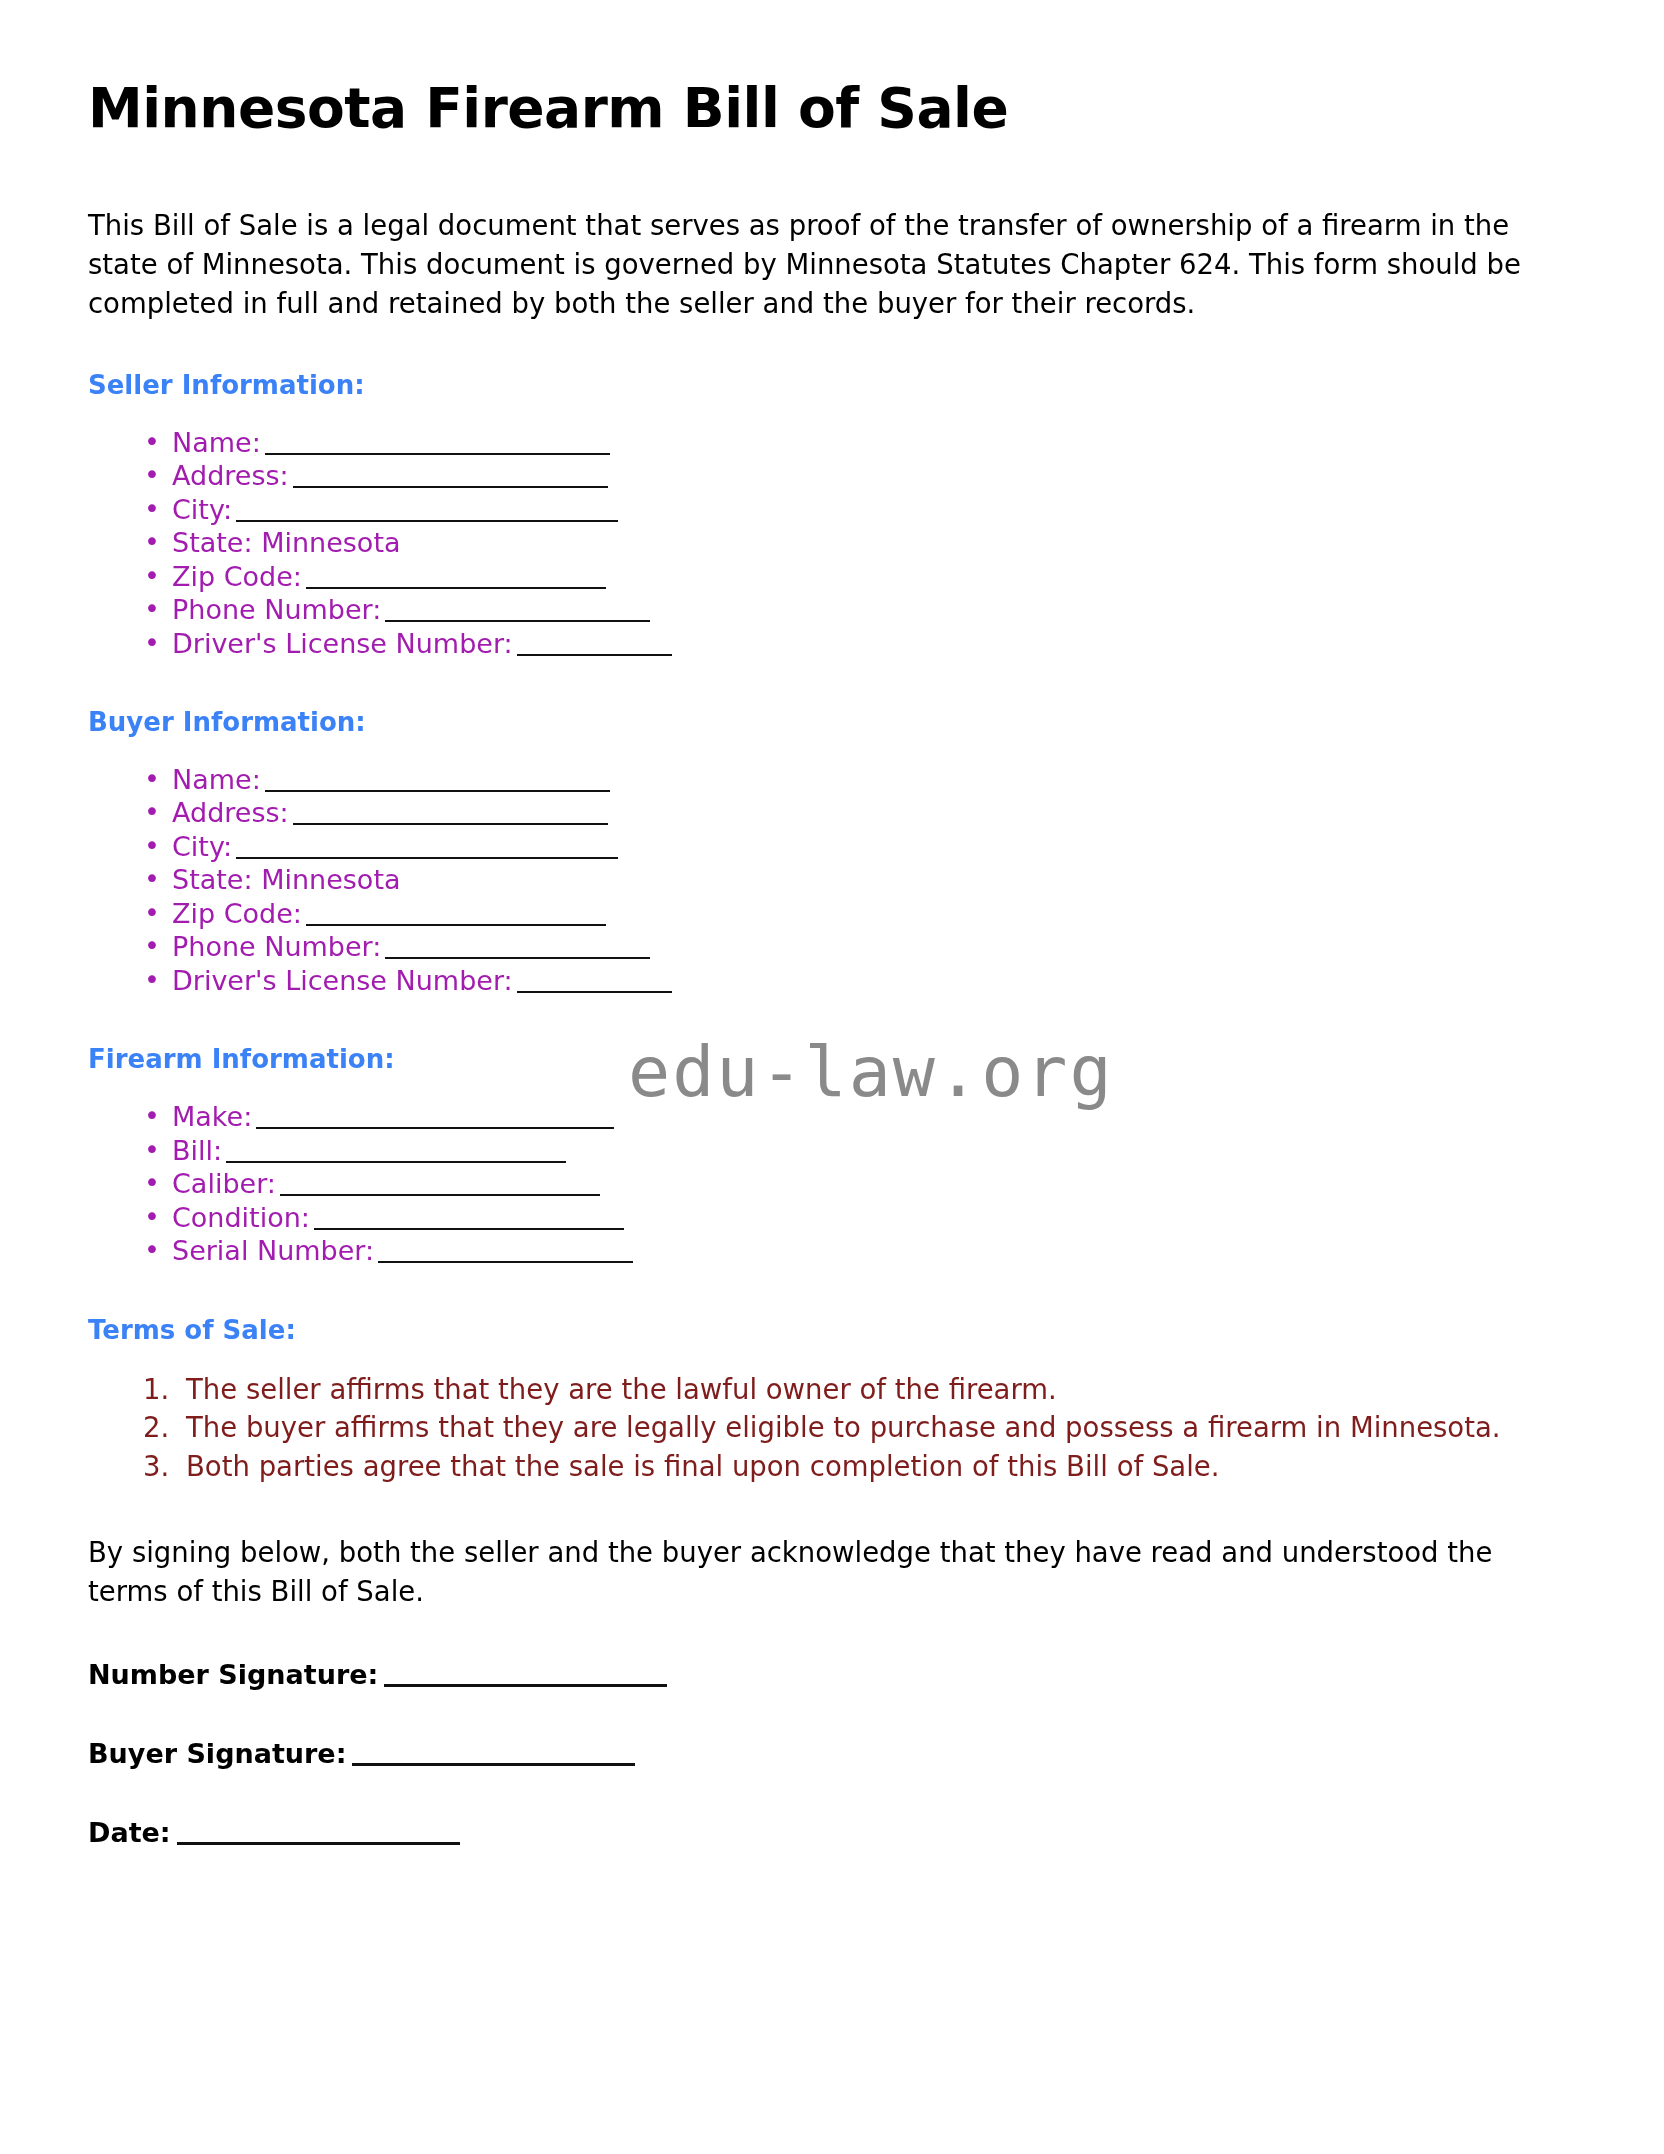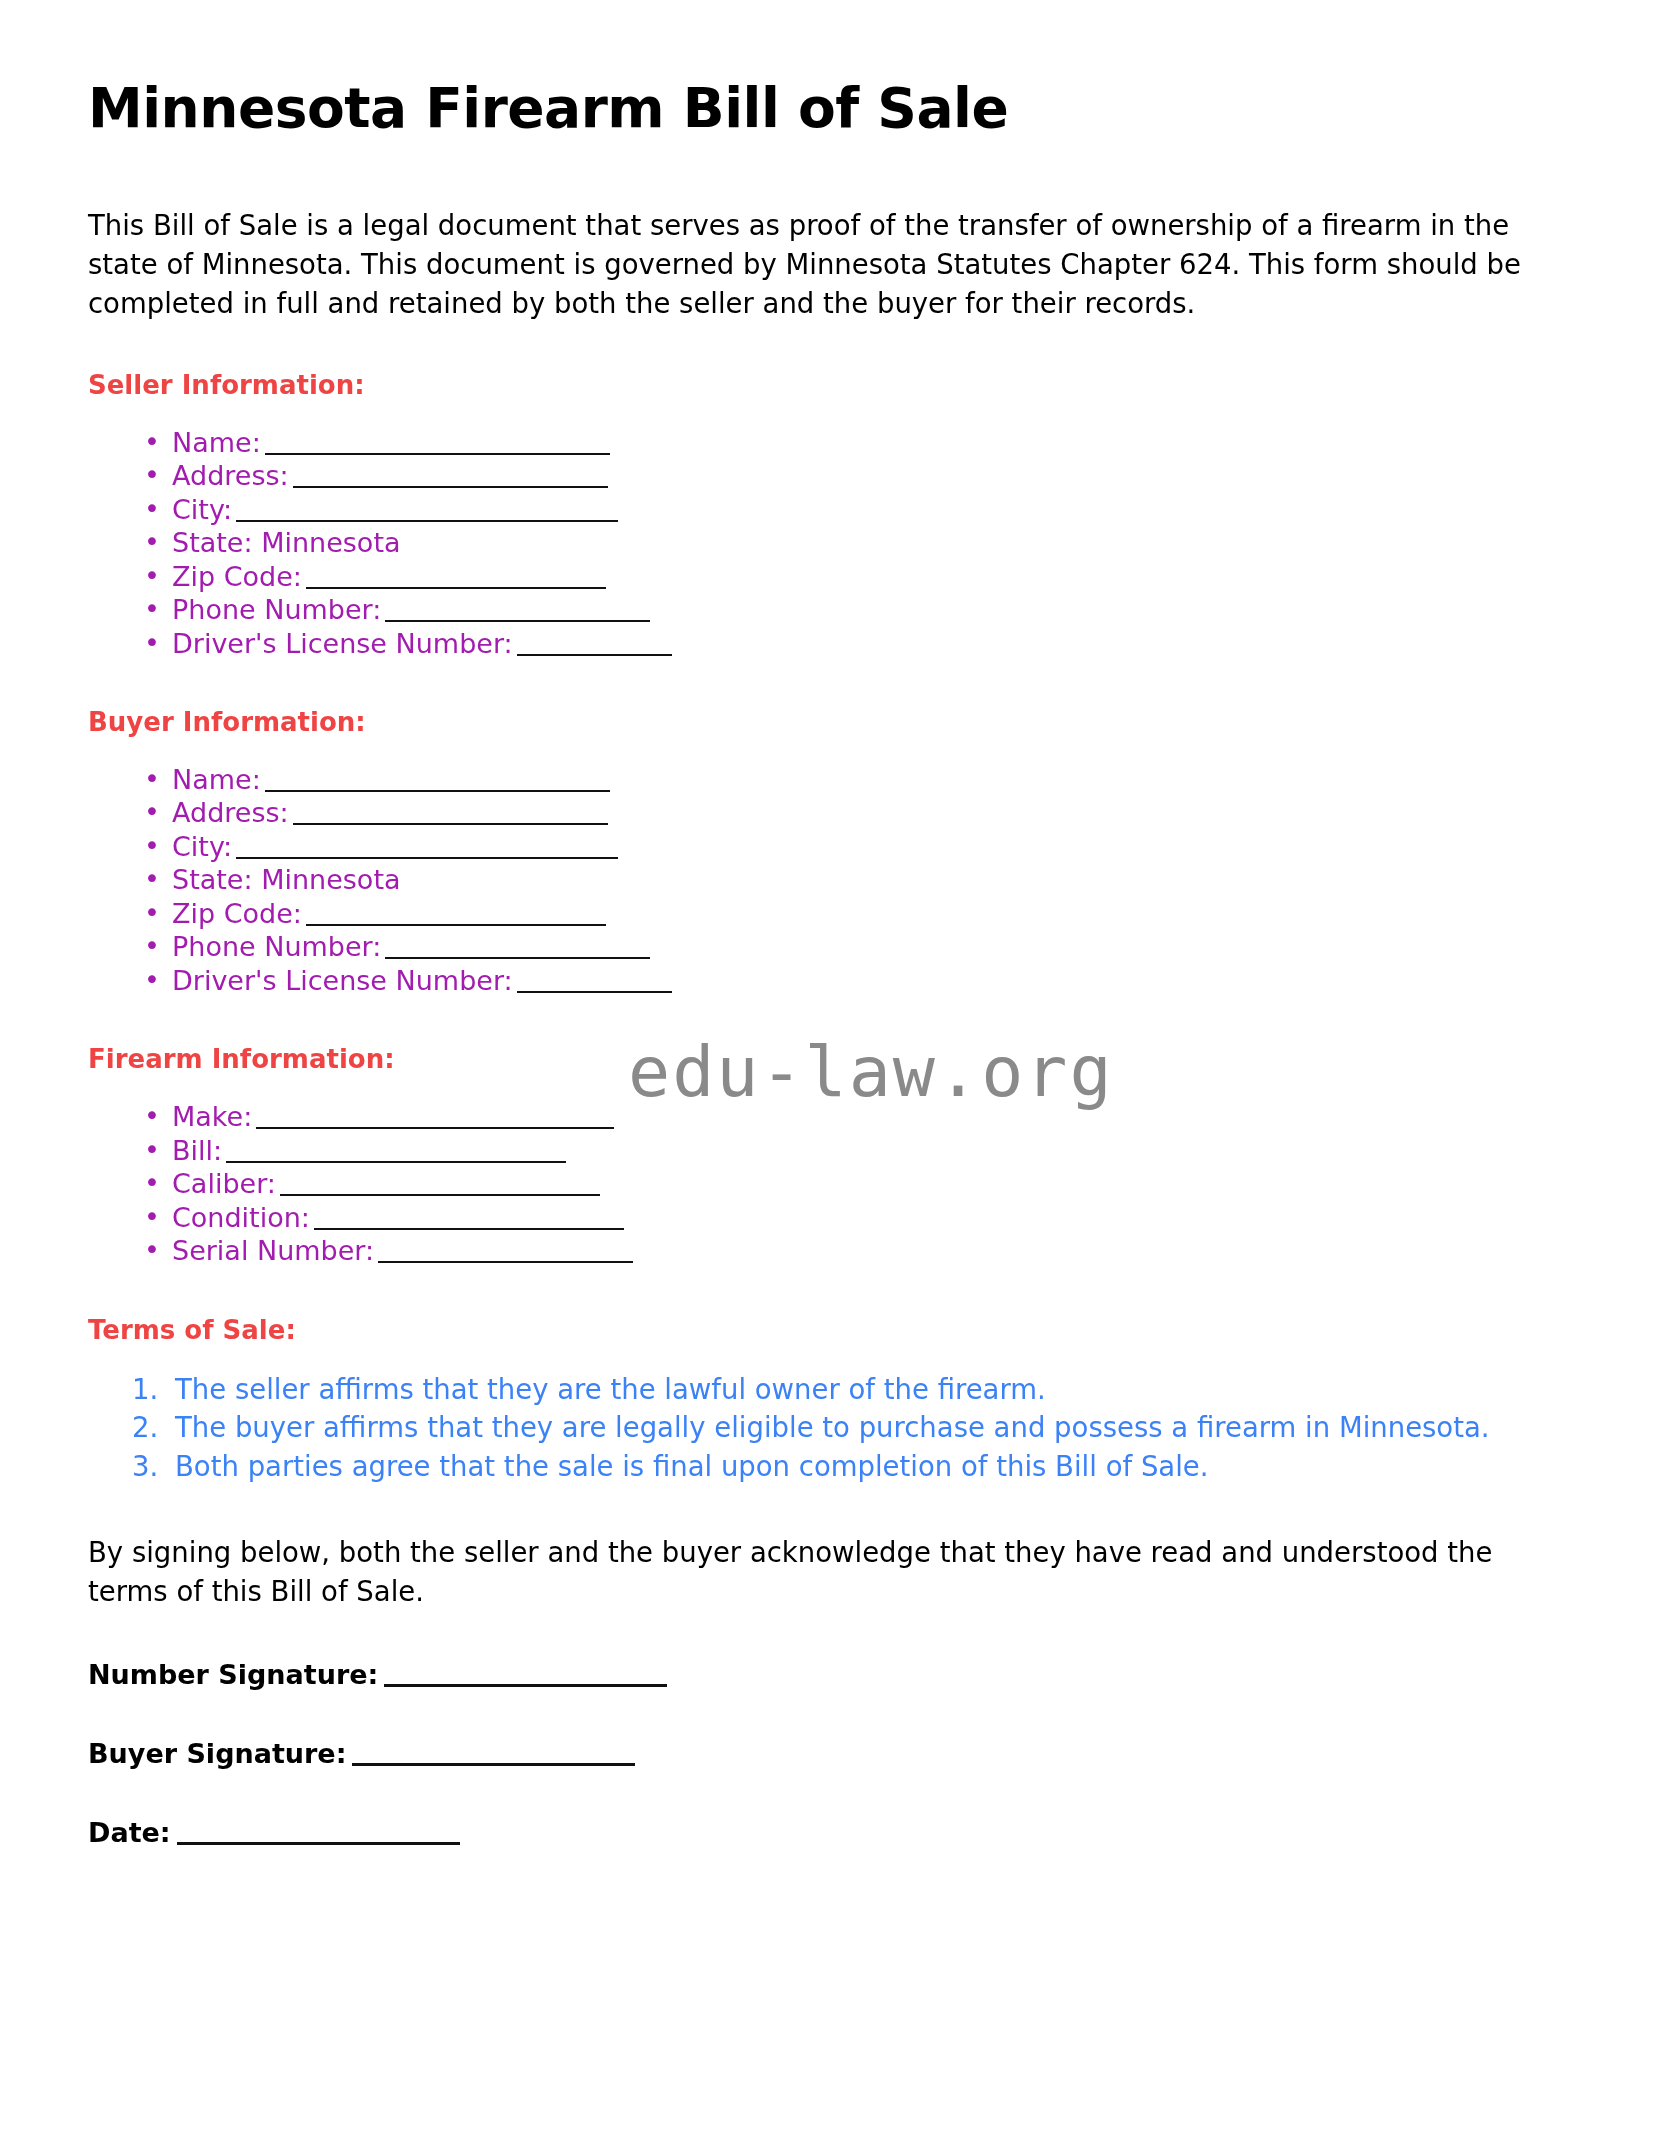--- a/index.html
+++ b/index.html
@@ -43,21 +43,21 @@
     font-size: 27.5px;
     line-height: 1.42;
     margin: 66px 0 0 0;
     width: 1455px;
     color: #000;
   }
   h2.section-head {
     font-size: 26px;
     font-weight: bold;
     margin: 47px 0 0 0;
-    color: #ef4444;
+    color: #3b82f6;
   }
   ul.field-list {
     list-style: none;
     margin: 26px 0 0 0;
     padding: 0 0 0 52px;
   }
   ul.field-list li {
     font-size: 27px;
     line-height: 1.24;
     position: relative;
@@ -80,23 +80,23 @@
     vertical-align: -3px;
     margin-left: 4px;
   }
   ol.terms-list {
     margin: 25px 0 0 0;
     padding: 0 0 0 78px;
     font-size: 27.5px;
     line-height: 1.4;
   }
   ol.terms-list li {
-    margin: 0 0 0 1px;
+    margin: 0 0 0 12px;
     padding-left: 8px;
-    color: #3b82f6;
+    color: #7f1d1d;
   }
   p.closing {
     font-size: 27.5px;
     line-height: 1.42;
     margin: 48px 0 0 0;
     width: 1420px;
     color: #000;
   }
   .sig-row {
     font-size: 27px;

